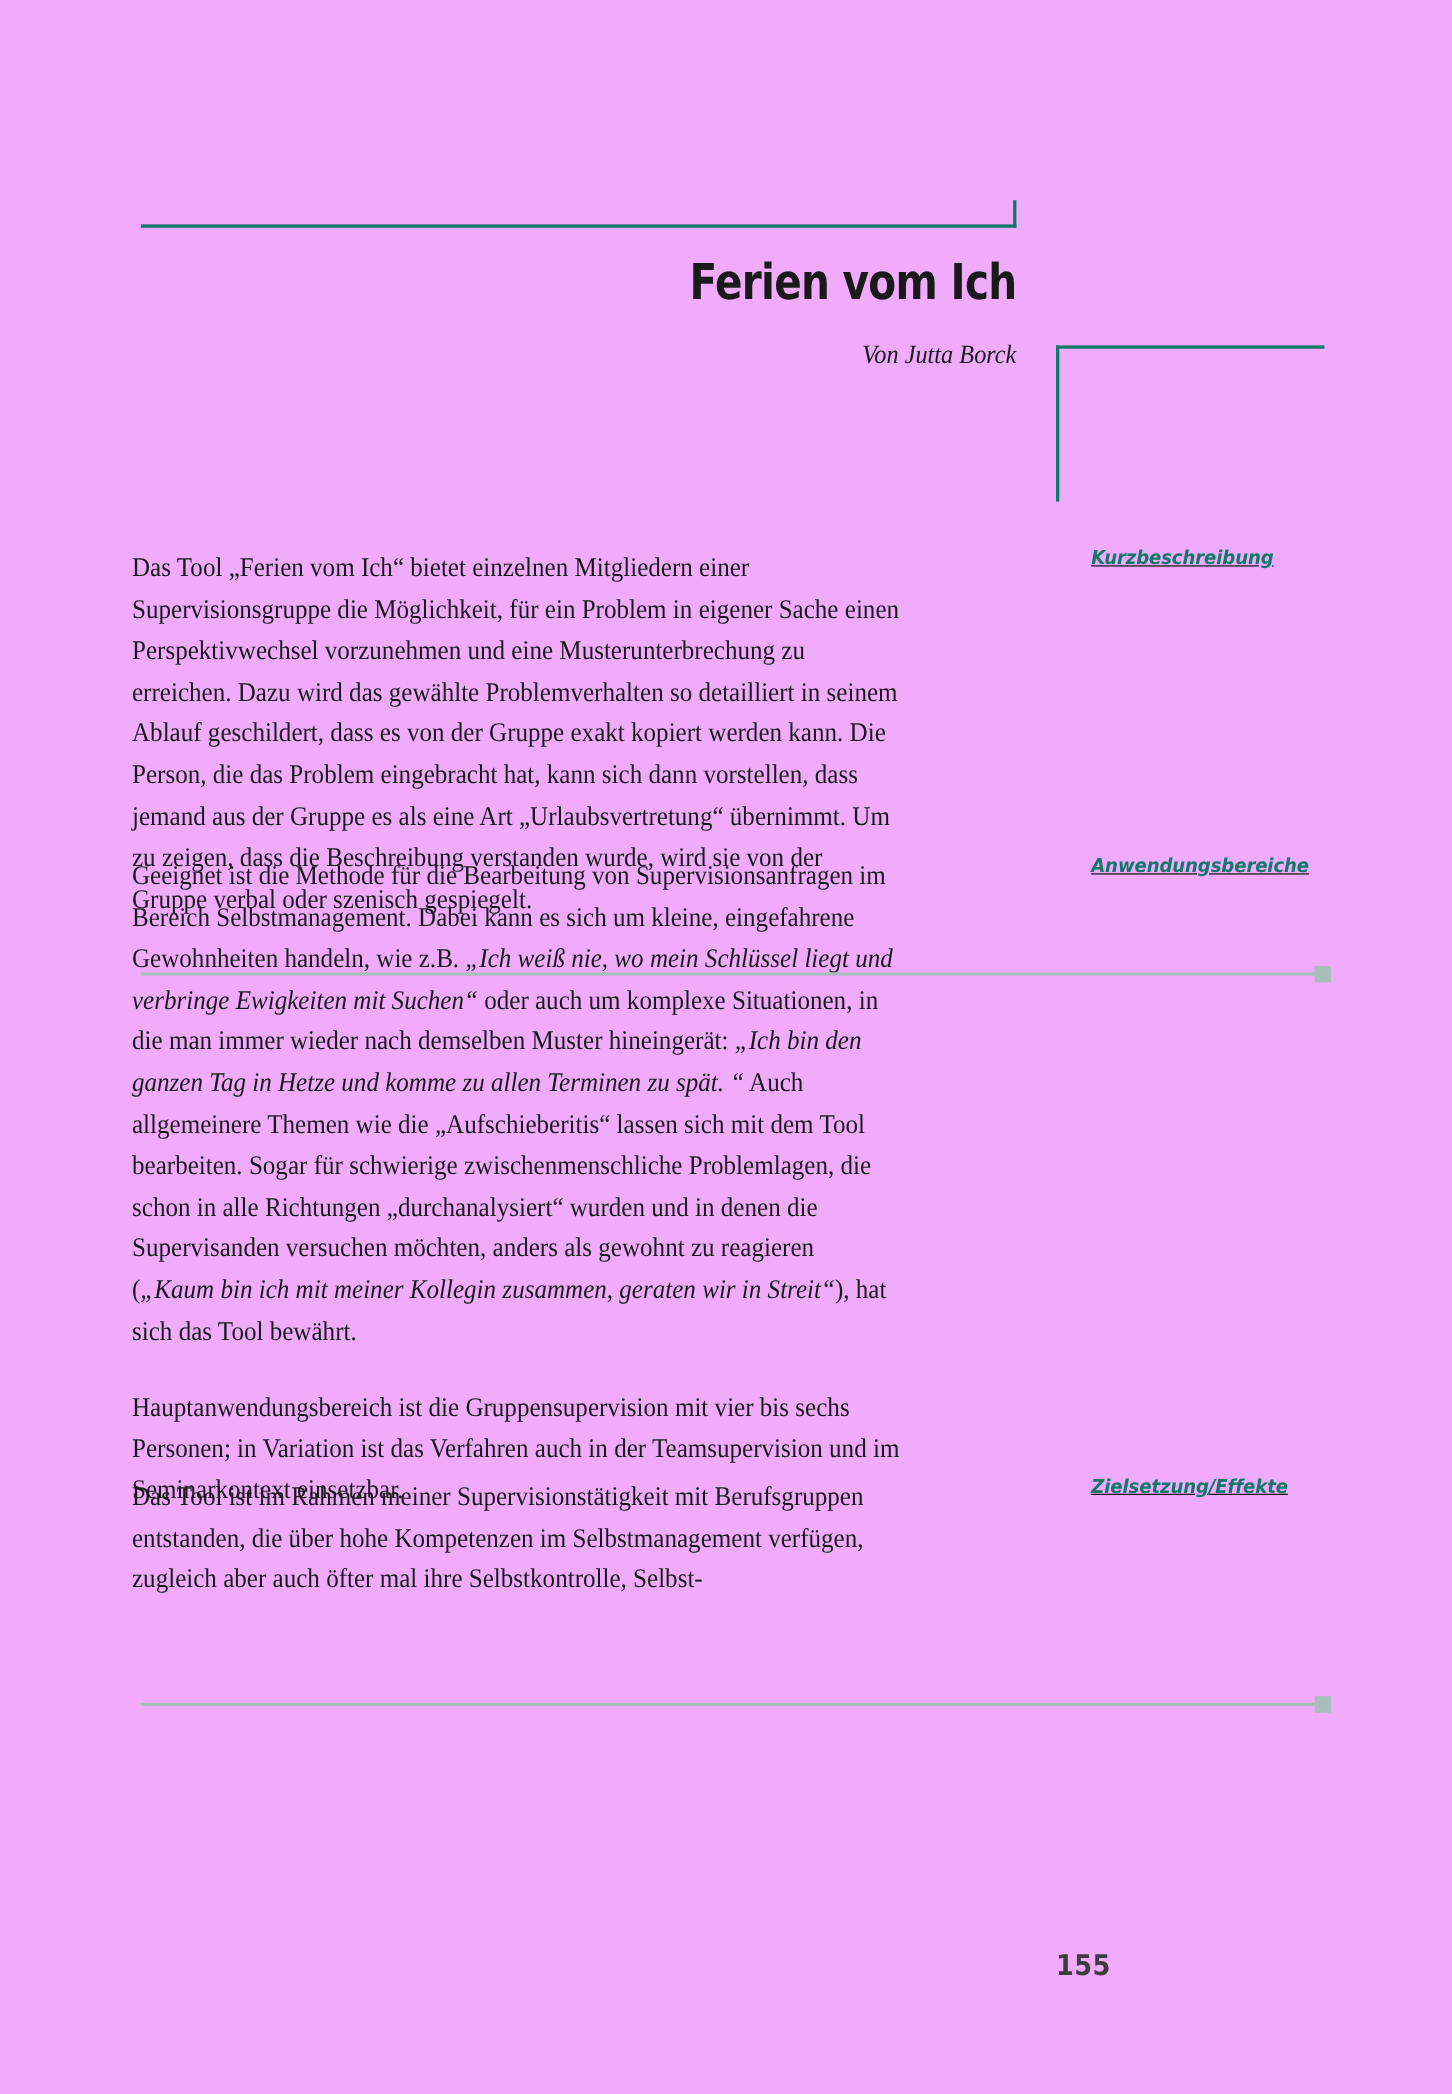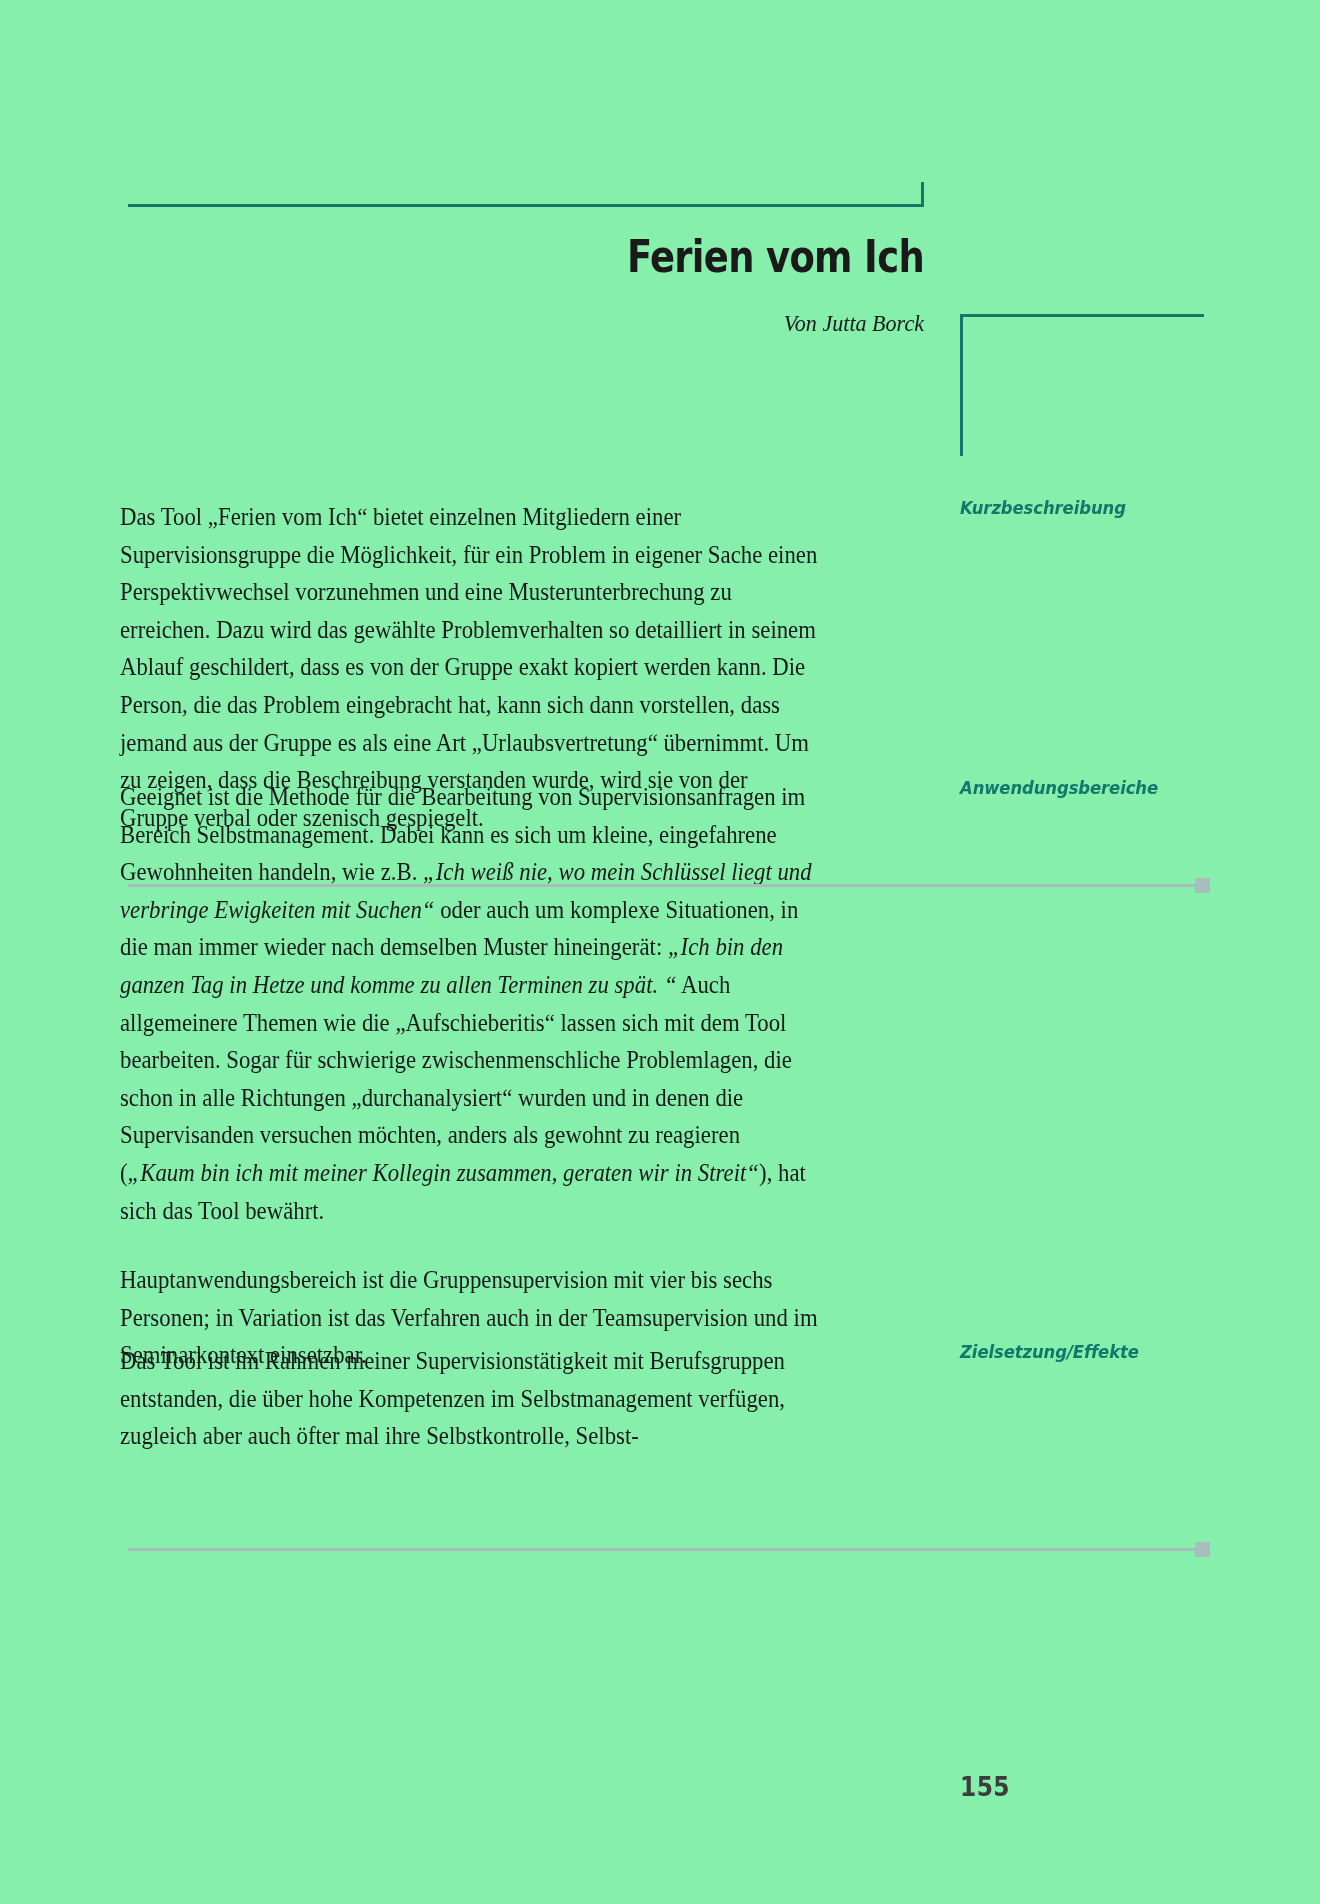--- a/index.html
+++ b/index.html
@@ -13,21 +13,21 @@
   body {
     font-family: "Liberation Serif", serif;
     position: relative;
     overflow: hidden;
   }
 
   .page {
     position: relative;
     width: 1320px;
     height: 1904px;
-    background: #86efac;
+    background: #f0abfc;
   }
 
   
   .header-rule {
     position: absolute;
     left: 128px;
     top: 204px;
     width: 796px;
     height: 3px;
     background: #12786a;
@@ -102,22 +102,23 @@
     width: 1320px;
   }
 
   .col-main {
     position: absolute;
     left: 120px;
     width: 700px;
   }
   .col-side {
     position: absolute;
-    left: 960px;
+    left: 992px;
     width: 260px;
+    text-decoration: underline;
   }
 
   .side-label {
     font-family: "DejaVu Sans", sans-serif;
     font-weight: bold;
     font-style: italic;
     font-size: 17.5px;
     color: #12786a;
     letter-spacing: -0.1px;
     white-space: nowrap;

